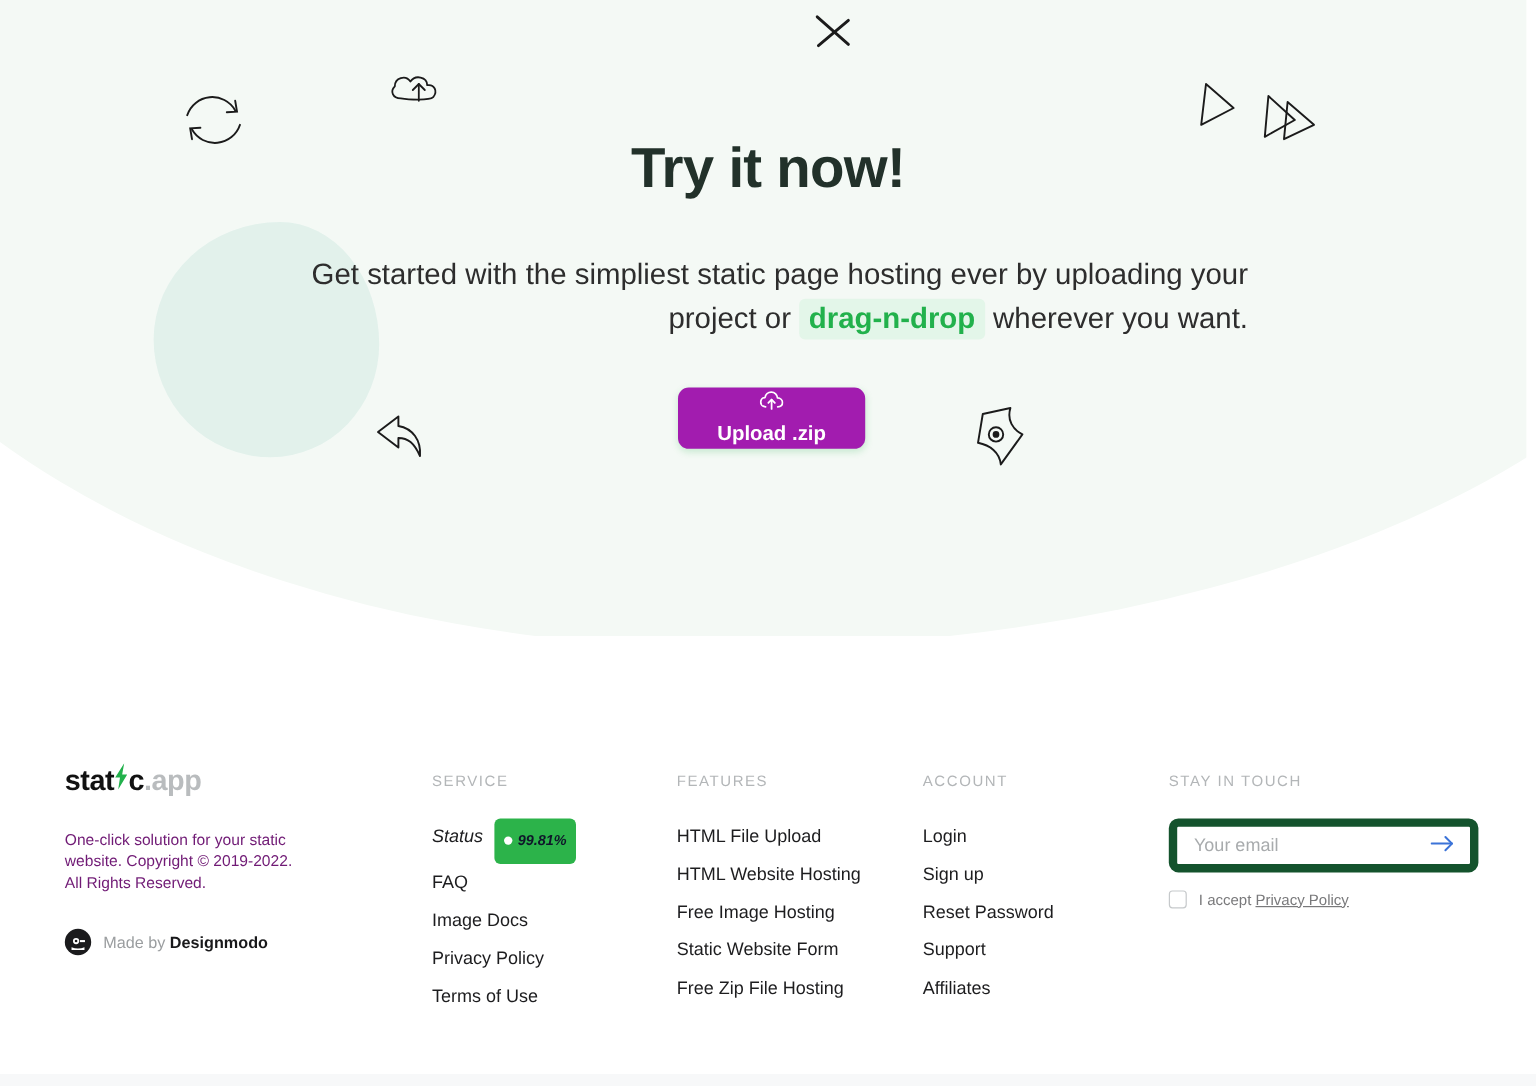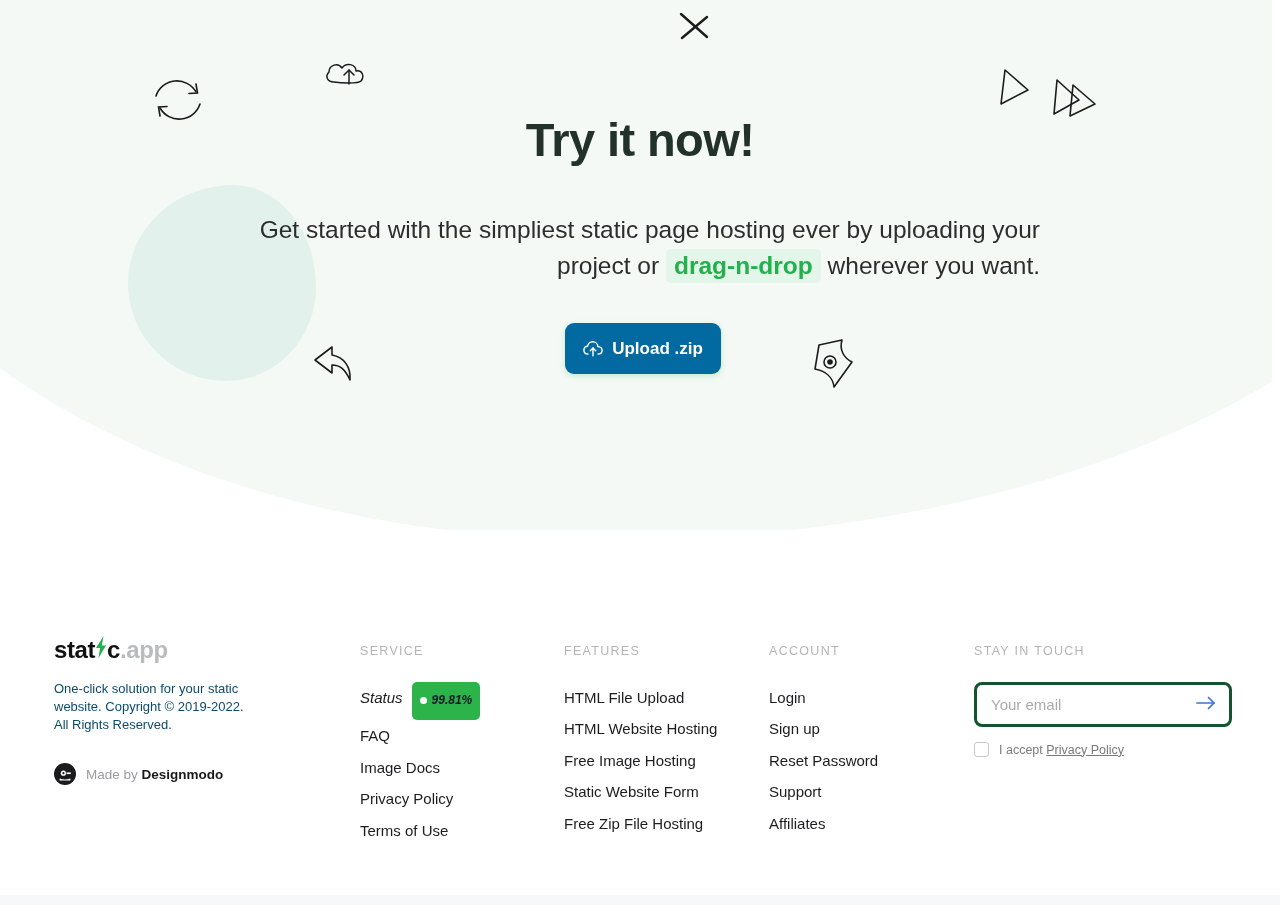--- a/index.html
+++ b/index.html
@@ -44,27 +44,28 @@
     font-size: 24.5px; line-height: 36px; color: #2d2d2d;
   }
   .dnd {
     color: #22b14c; font-weight: bold;
     background: #e3f6e9; border-radius: 5px;
     padding: 3px 8px 4px;
   }
   .upload-btn {
     position: absolute; left: 565px; top: 323px;
     width: 156px; height: 51px;
-    background: #0369a1; color: #fff;
+    background: #a21caf; color: #fff;
     border: none; border-radius: 9px;
     font-family: "Liberation Sans", sans-serif;
     font-size: 17px; font-weight: bold;
     display: flex; align-items: center; justify-content: center; gap: 9px;
     cursor: pointer;
     box-shadow: 0 2px 6px rgba(43,178,76,.22);
+    flex-direction: column;
   }
   .upload-btn svg { display:block; }
 
   
   .doodle { position: absolute; }
   .doodle svg { display: block; overflow: visible; }
 
   
   .footer { position: absolute; left: 0; top: 600px; width: 1280px; height: 305px; }
   .f-col { position: absolute; }
@@ -85,36 +86,36 @@
   }
   .badge-dot { width: 7px; height: 7px; border-radius: 50%; background: #fff; display:block; }
 
   .brand {
     font-size: 24px; font-weight: bold; color: #111;
     letter-spacing: -0.4px; display: flex; align-items: center;
   }
   .brand .suffix { color: #b9bcbe; }
   .brand .bolt { display:inline-block; margin: 0 0px; }
   .brand-desc {
-    margin-top: 16px; font-size: 13px; line-height: 18px; color: #0c4a6e;
+    margin-top: 26px; font-size: 13px; line-height: 18px; color: #701a75;
     width: 200px;
   }
   .made-by {
     margin-top: 29px; display: flex; align-items: center; gap: 10px;
     font-size: 13.5px; color: #9b9ea0;
   }
   .made-by b { color: #19191b; }
   .dm-logo {
     width: 22px; height: 22px; border-radius: 50%; background: #1b1b1d;
     display:flex; align-items:center; justify-content:center;
   }
 
   .email-wrap {
     position: relative; width: 258px; height: 45px;
-    border: 3px solid #14532d; border-radius: 8px; background: #fff;
+    border: 7px solid #14532d; border-radius: 8px; background: #fff;
     display: flex; align-items: center;
   }
   .email-input {
     border: none; outline: none; background: transparent;
     font-family: "Liberation Sans", sans-serif; font-size: 15px;
     color: #1d1d1f; padding: 0 40px 0 14px; width: 100%; height: 100%;
   }
   .email-input::placeholder { color: #a8abad; }
   .email-send {
     position: absolute; right: 10px; top: 50%; transform: translateY(-50%);

